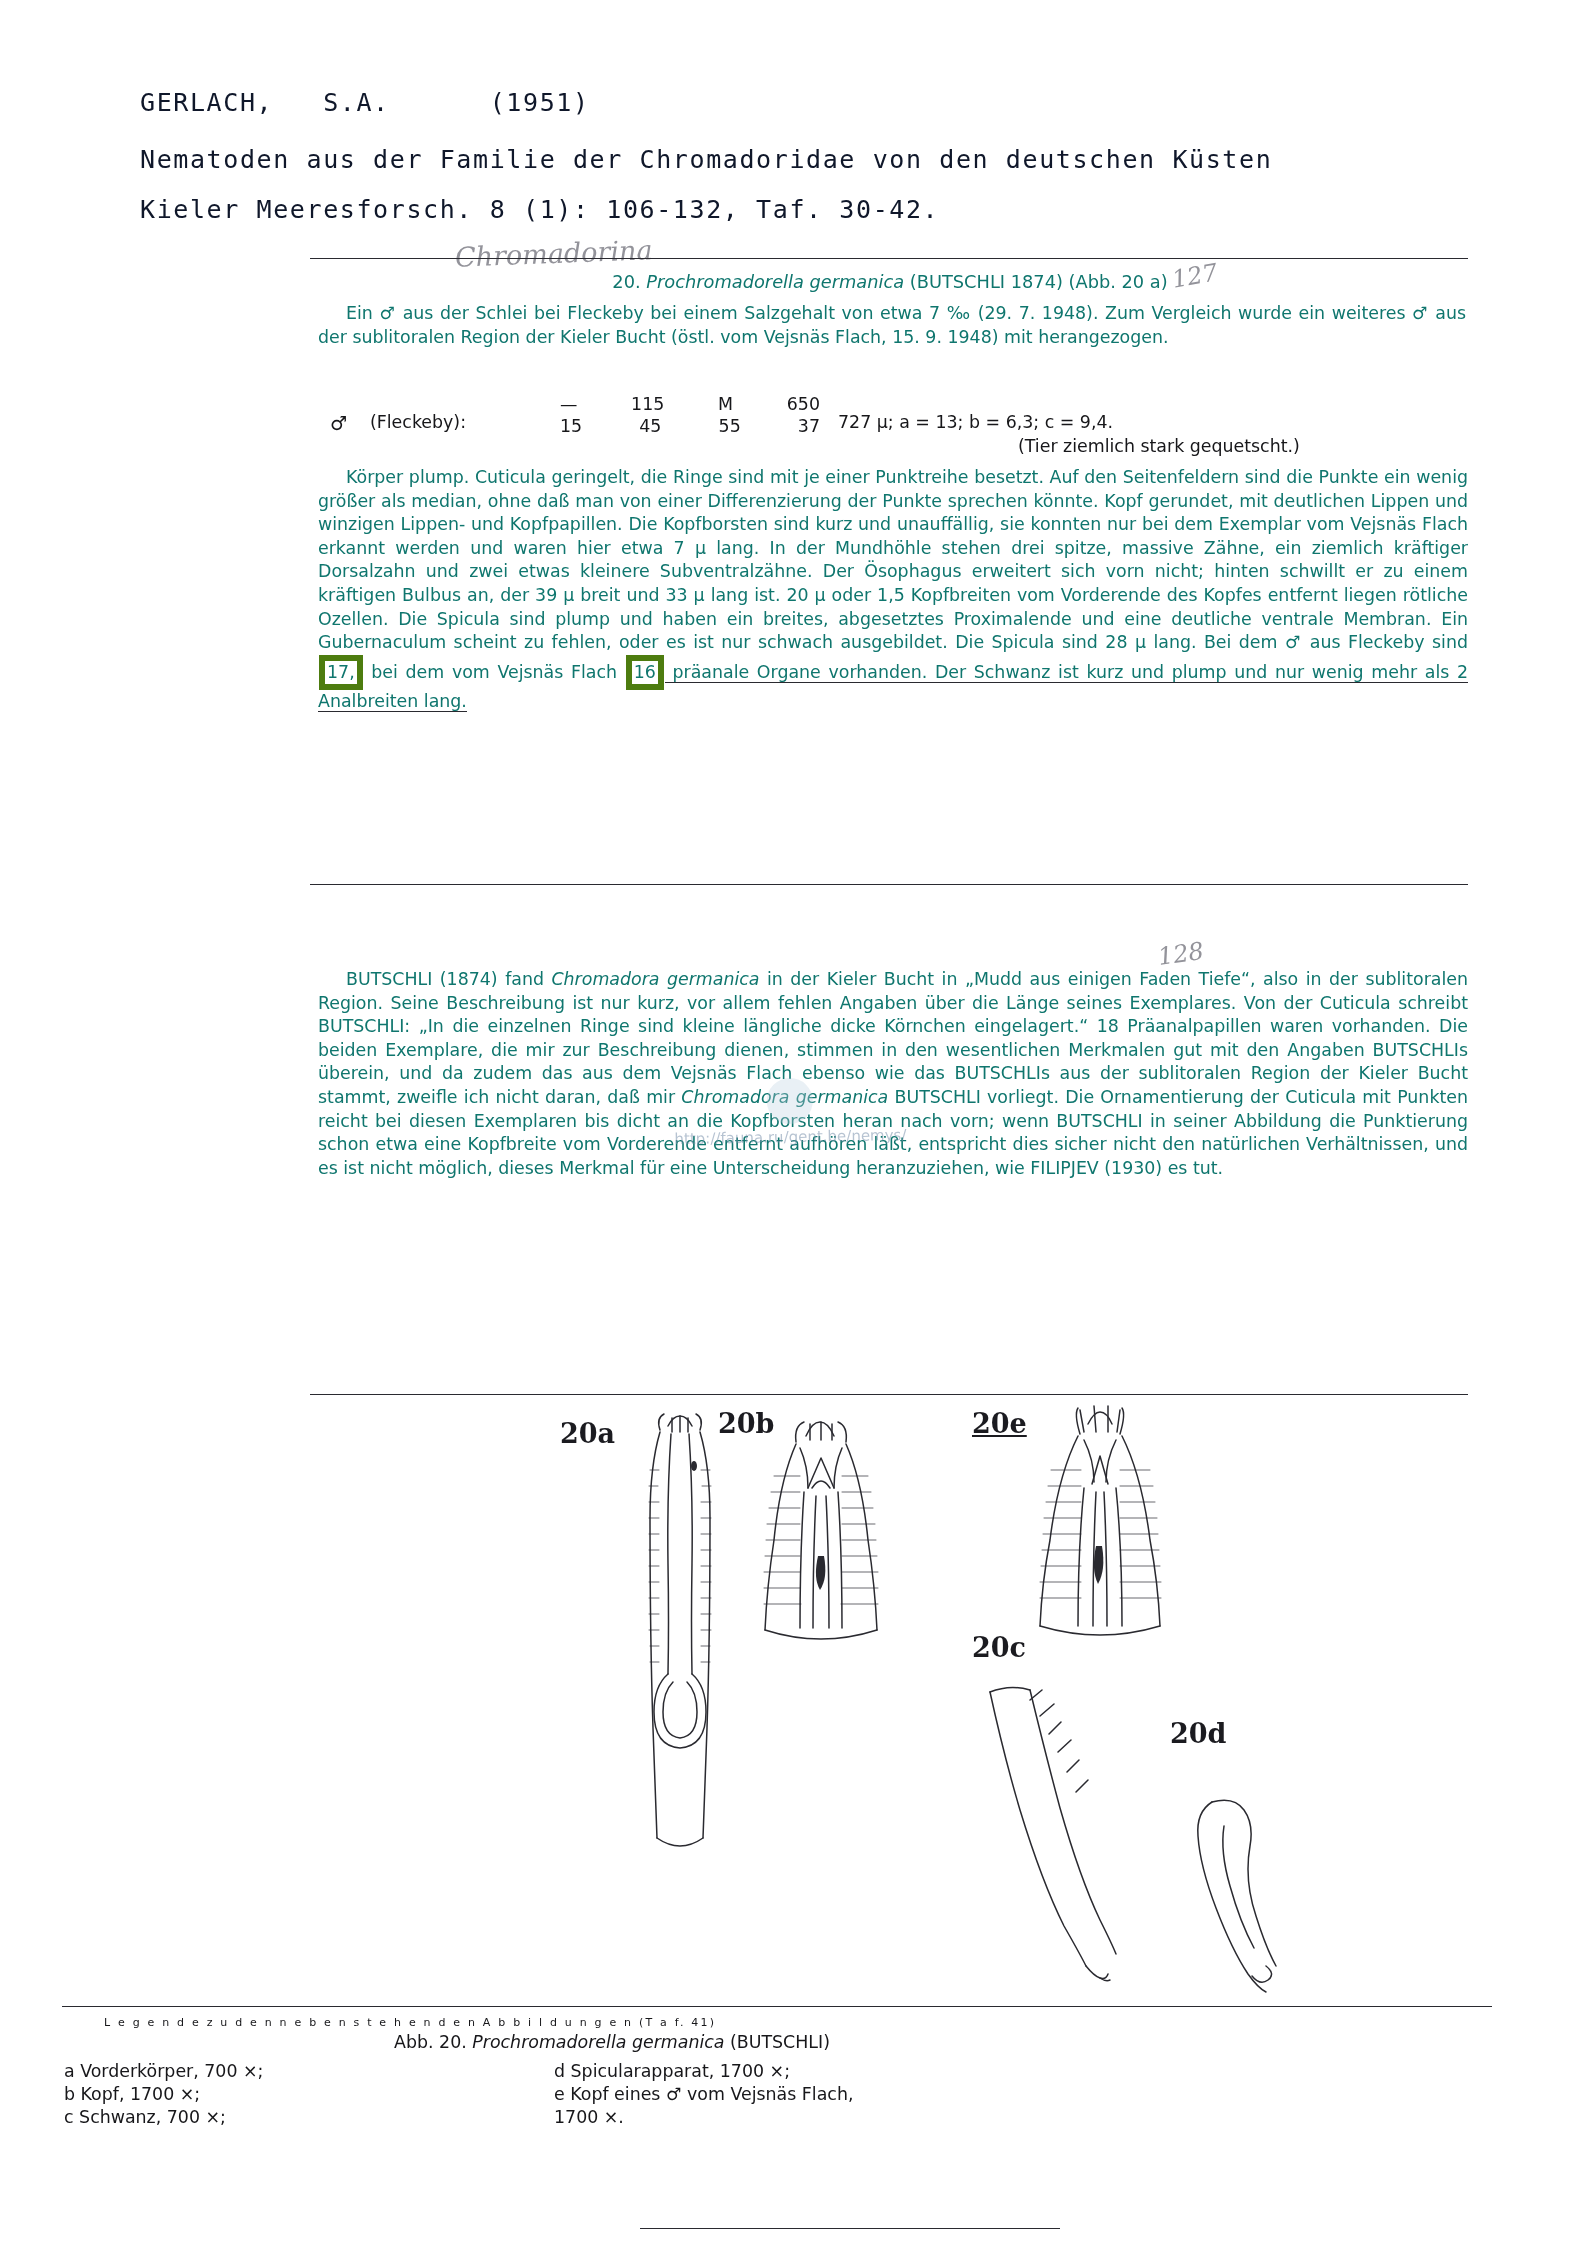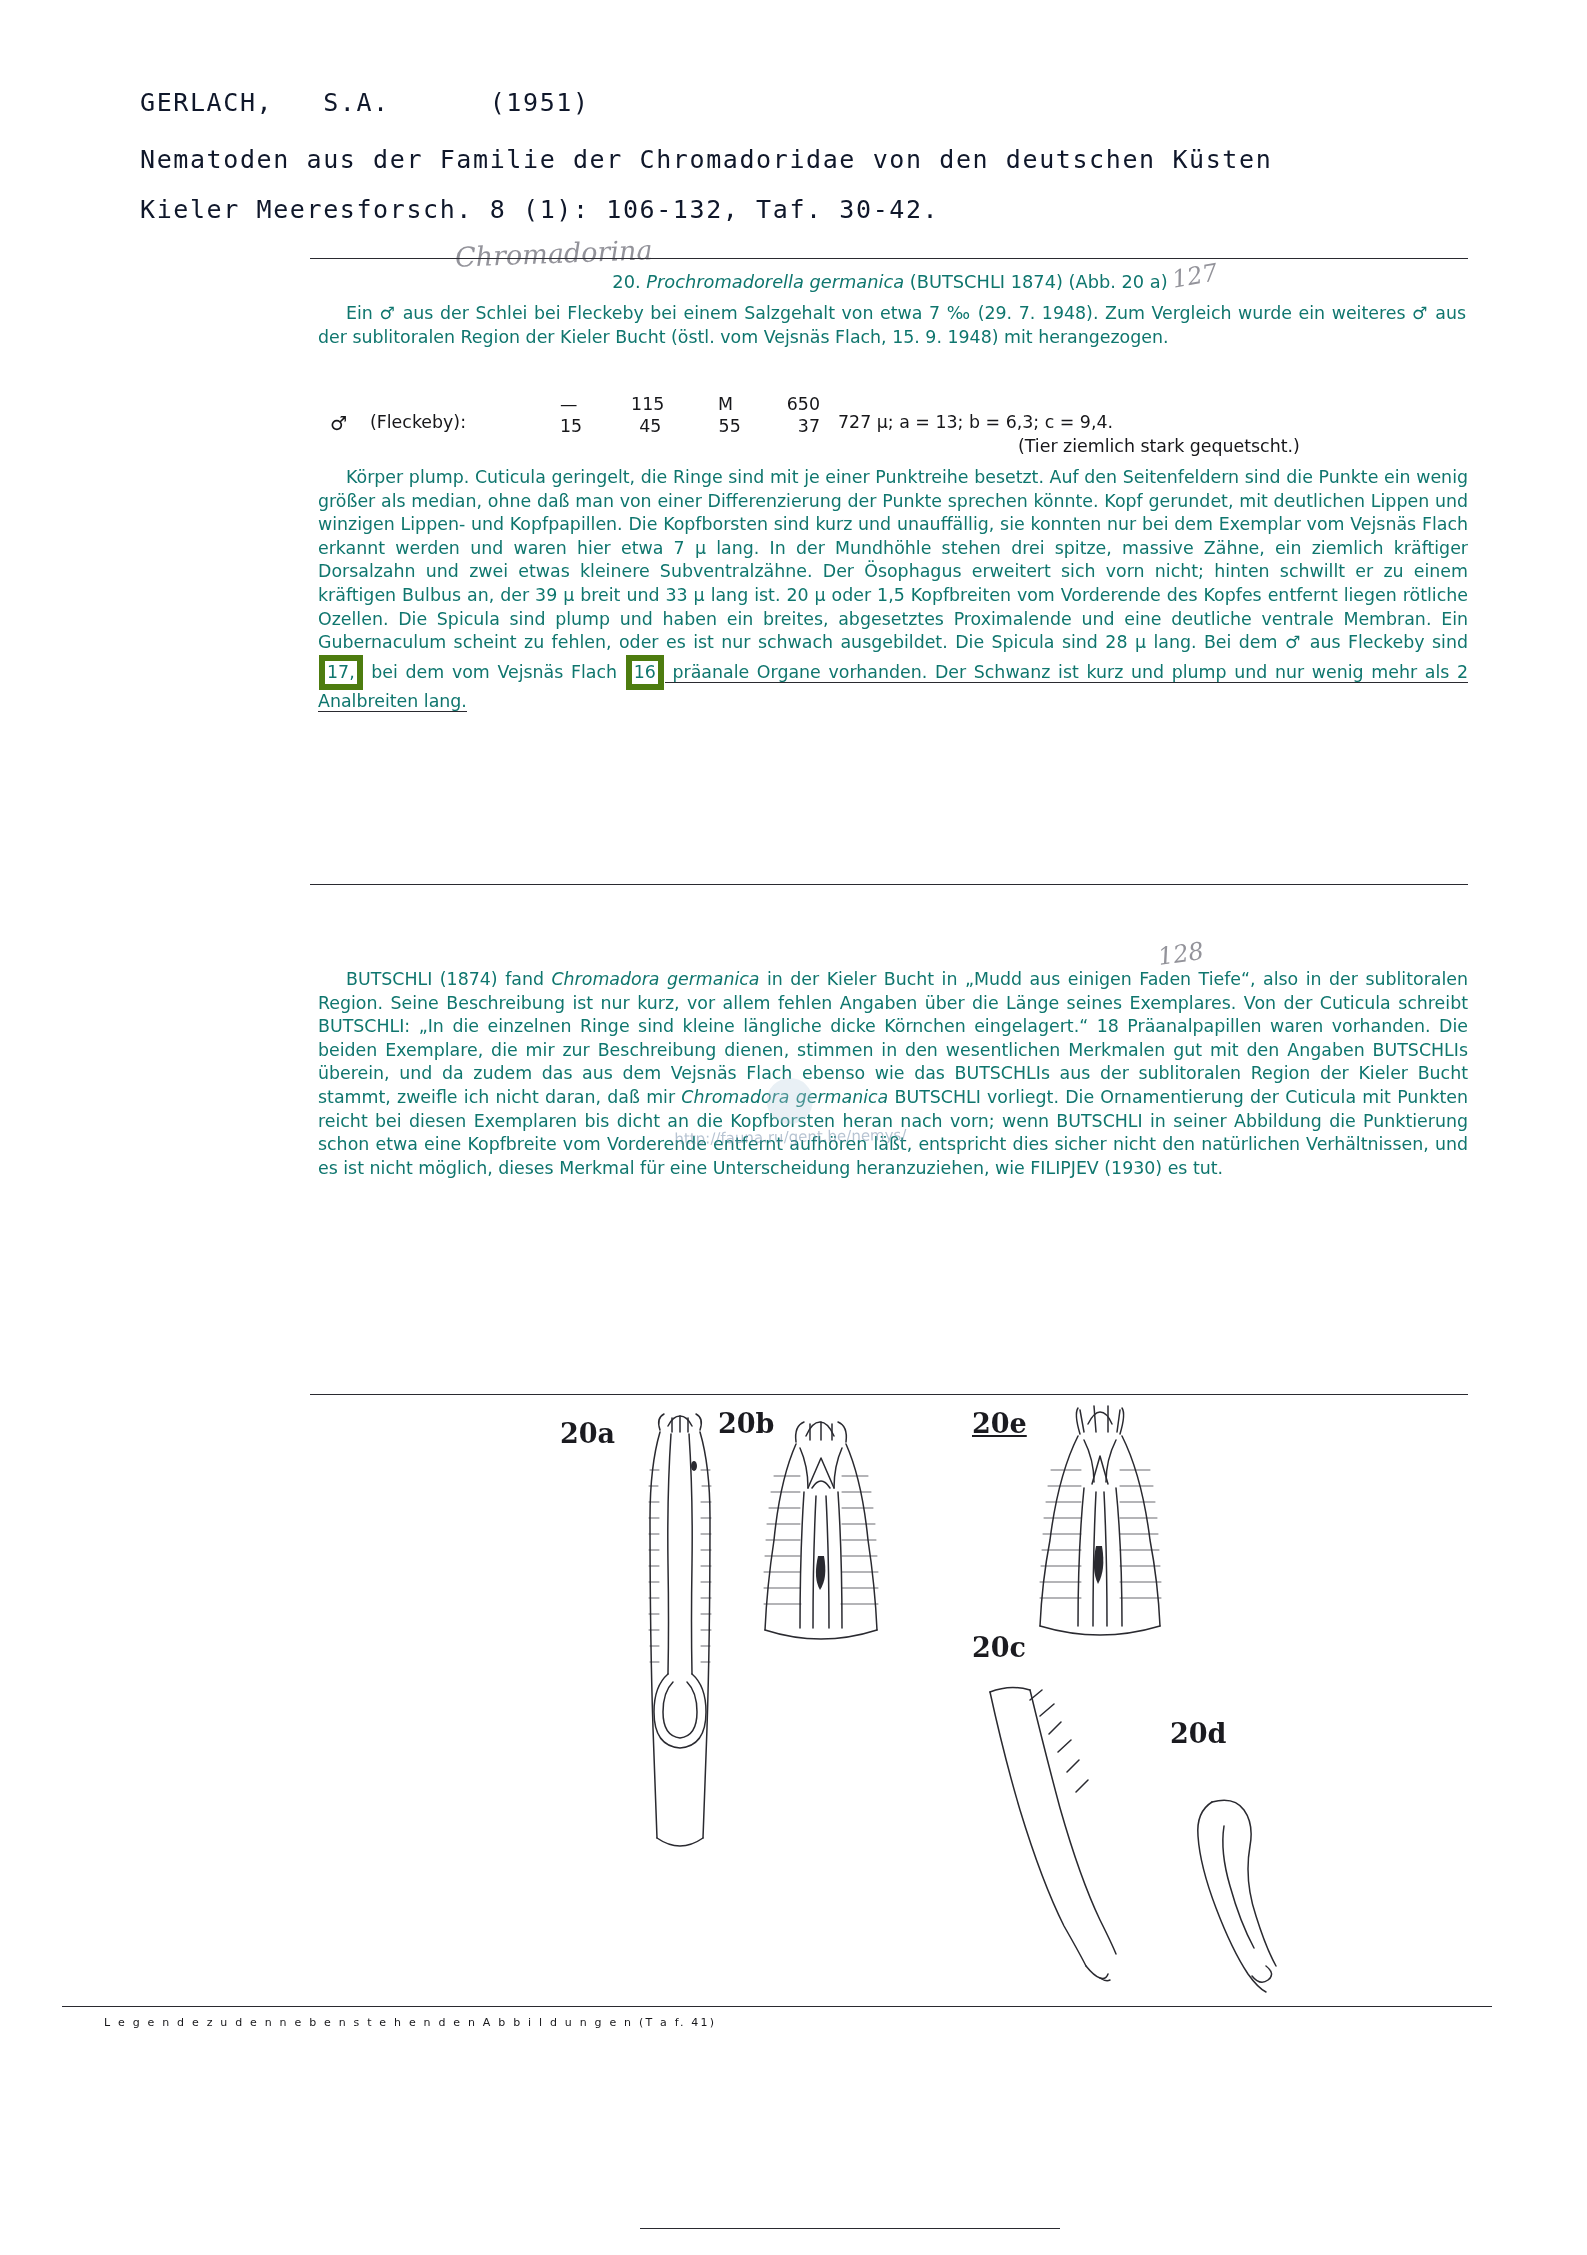--- a/index.html
+++ b/index.html
@@ -346,13 +346,28 @@
 
   <div class="figlabel" style="left:0px; top:18px;">20a</div>
   <div class="figlabel" style="left:158px; top:8px;">20b</div>
   <div class="figlabel" style="left:412px; top:8px;text-decoration:underline;">20e</div>
   <div class="figlabel" style="left:412px; top:232px;">20c</div>
   <div class="figlabel" style="left:610px; top:318px;">20d</div>
 </div>
 
 <div id="legend">
   <div id="legend-title">L e g e n d e  z u  d e n  n e b e n s t e h e n d e n  A b b i l d u n g e n  (T a f. 41)</div>
+  <div id="legend-sub">
+    <span>Abb. 20. </span><span class="it">Prochromadorella germanica</span><span> (BUTSCHLI)</span>
+  </div>
+  <div id="legend-cols">
+    <div id="legend-col-left">
+      <div>a Vorderkörper, 700 ×;</div>
+      <div>b Kopf, 1700 ×;</div>
+      <div>c Schwanz, 700 ×;</div>
+    </div>
+    <div id="legend-col-right">
+      <div>d Spicularapparat, 1700 ×;</div>
+      <div>e Kopf eines ♂ vom Vejsnäs Flach,</div>
+      <div class="nowrap">   1700 ×.</div>
+    </div>
+  </div>
 </div>
 
 </body></html>

